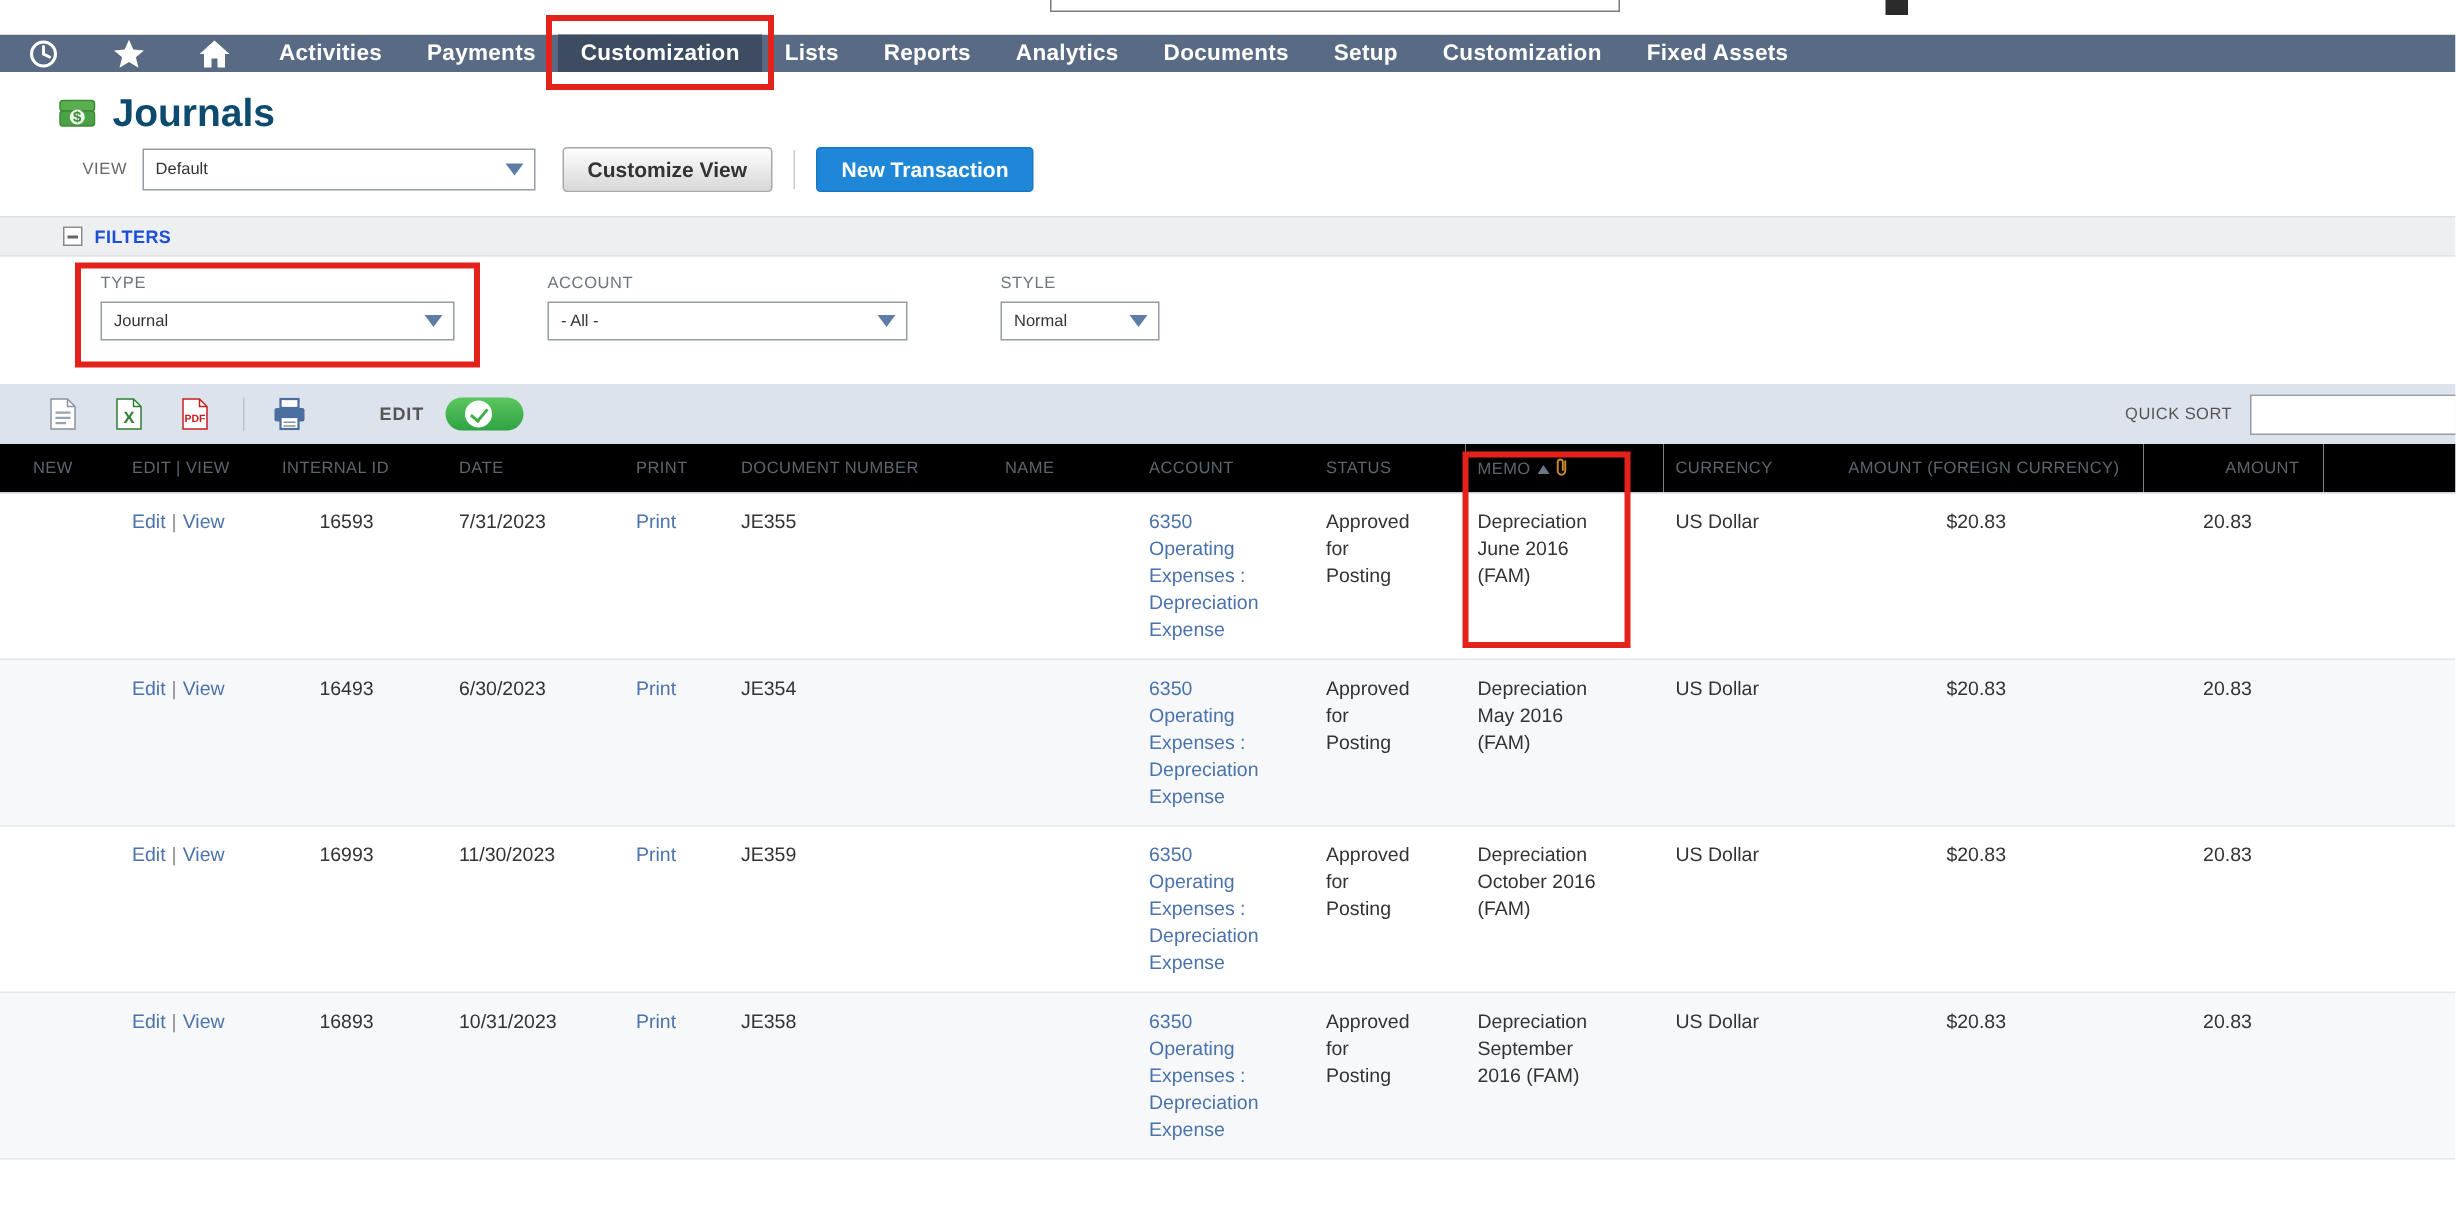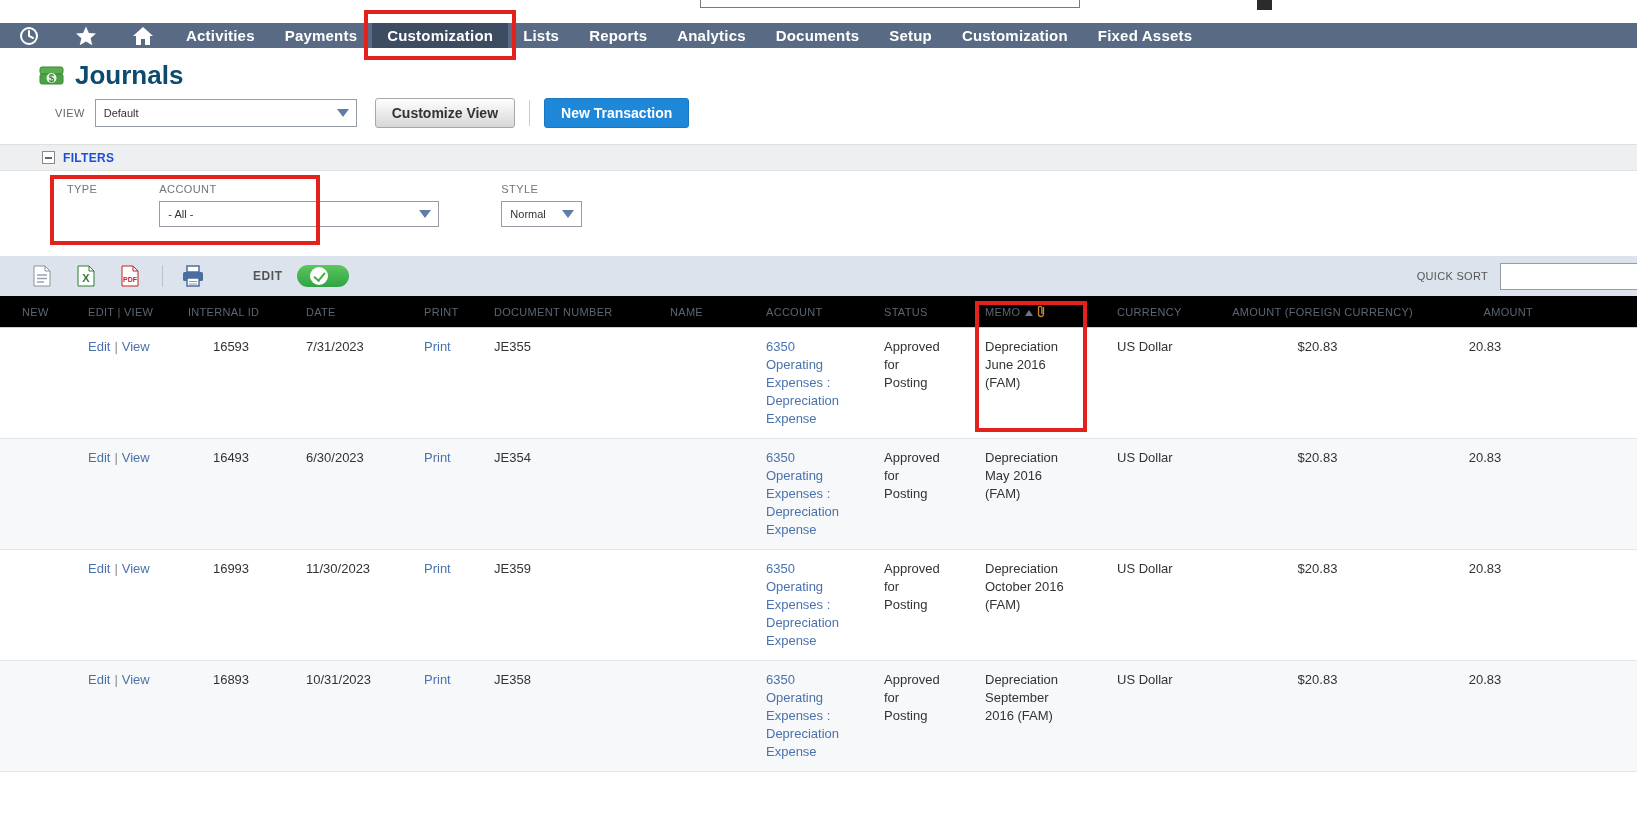--- a/index.html
+++ b/index.html
@@ -57,22 +57,22 @@
     position:relative;cursor:pointer;}
   .collapse-box::after{content:"";position:absolute;left:2px;right:2px;top:5px;height:2px;background:#666;}
   .filters-title{font-size:12px;font-weight:bold;color:#1d4ed8;letter-spacing:.3px;}
   .filter-fields{display:flex;padding:12px 0 16px 67px;}
   .filter-group{position:relative;}
   .filter-group .small-label{display:block;margin-bottom:6px;color:#6d757d;}
   .filter-group .dropdown{height:26px;}
   .g-type{margin-right:62px;}
   .g-type .dropdown{width:236px;}
   .g-employee{margin-right:62px;}
-  .g-employee .dropdown{width:280px;}
-  .g-style .dropdown{width:81px;}
+  .g-employee .dropdown{width:240px;}
+  .g-style .dropdown{width:106px;}
   .anno-type{left:-17px;top:-8px;width:270px;height:70px;}
 
   
   .toolbar{margin-top:13px;height:40px;background:#dde3ed;display:flex;align-items:center;
     padding:0 0 0 30px;}
   .tool-btn{width:24px;height:26px;display:flex;align-items:center;justify-content:center;
     margin-right:20px;cursor:pointer;}
   .tool-div{width:1px;height:22px;background:#b9c2d1;margin:0 18px 0 0;}
   .edit-label{font-size:12px;font-weight:bold;color:#555;letter-spacing:.6px;margin:0 14px 0 28px;}
   .toggle{width:52px;height:22px;border-radius:11px;background:linear-gradient(#5bc75e,#2fa344);
@@ -172,20 +172,24 @@
 </div>
 
 <div class="filters-bar">
   <span class="collapse-box"></span>
   <span class="filters-title">FILTERS</span>
 </div>
 
 <div class="filter-fields">
   <div class="filter-group g-type">
     <span class="small-label">TYPE</span>
+    <div class="dropdown">
+      <span>Journal</span>
+      <span class="caret"></span>
+    </div>
     <span class="anno anno-type"></span>
   </div>
   <div class="filter-group g-employee">
     <span class="small-label">ACCOUNT</span>
     <div class="dropdown">
       <span>- All -</span>
       <span class="caret"></span>
     </div>
   </div>
   <div class="filter-group g-style">

